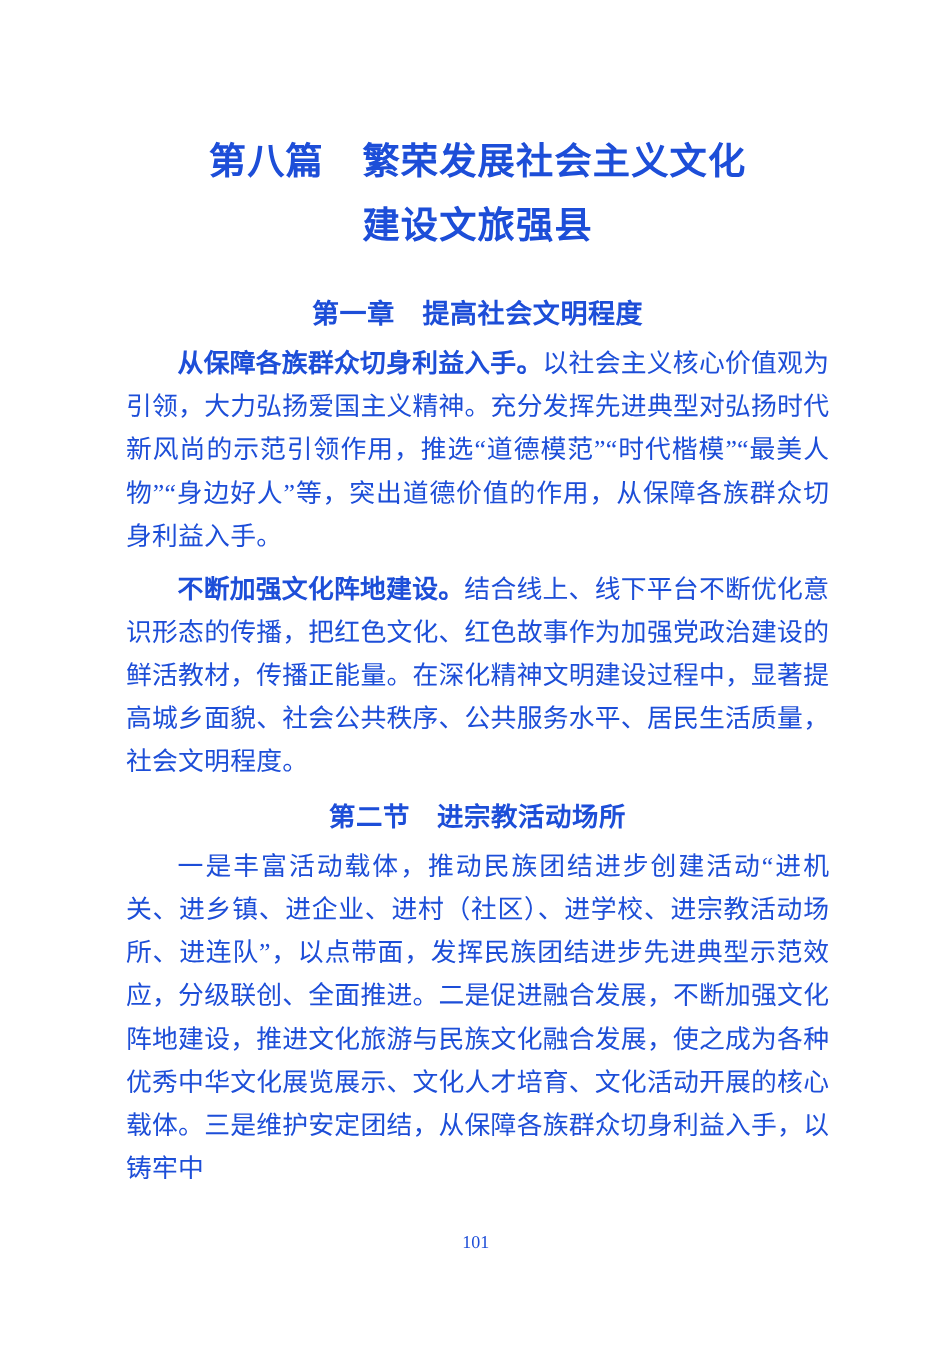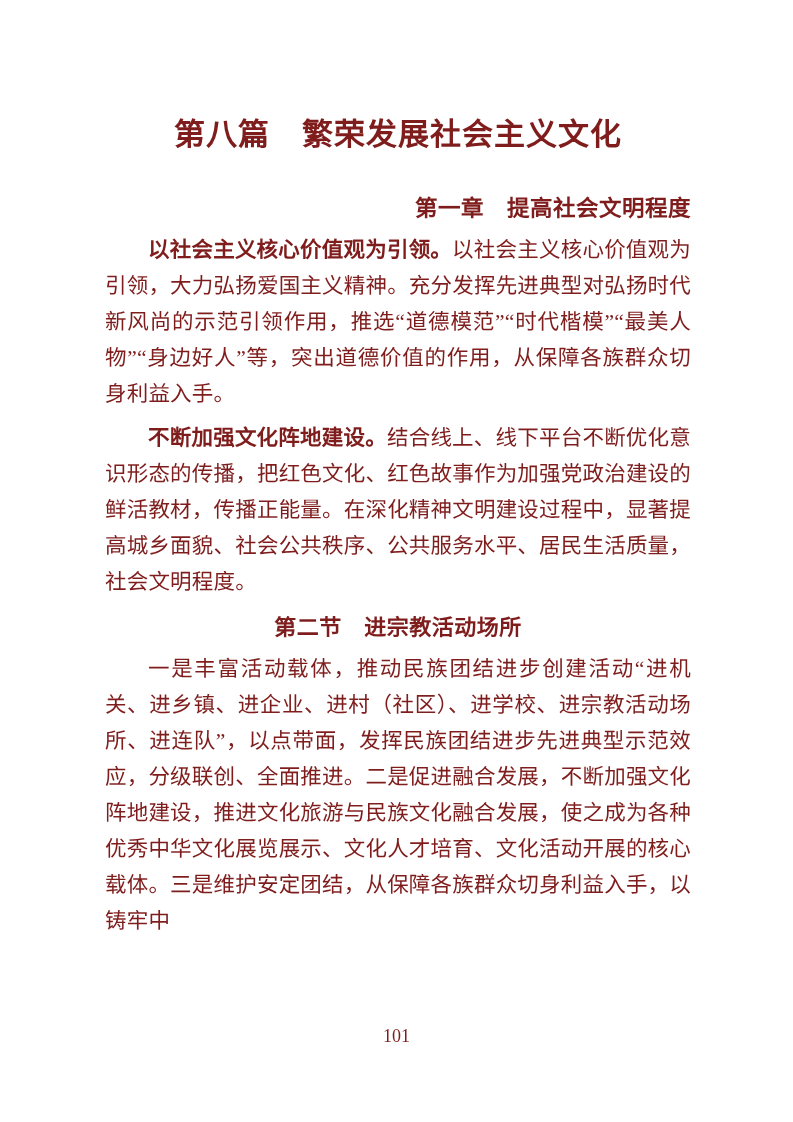--- a/index.html
+++ b/index.html
@@ -6,21 +6,21 @@
     margin: 0;
     padding: 0;
     background: #ffffff;
   }
   .page {
     position: relative;
     width: 793px;
     height: 1122px;
     margin: 0 auto;
     background: #ffffff;
-    color: #7f1d1d;
+    color: #1d4ed8;
     overflow: hidden;
     font-family: "Liberation Serif", "DejaVu Serif", serif;
   }
   .content {
     padding: 0 102px 0 105px;
   }
   .doc-title {
     margin: 108px 0 0 0;
     font-family: "Liberation Sans", "DejaVu Sans", sans-serif;
     font-weight: 700;
@@ -32,21 +32,21 @@
   .doc-title .title-line {
     display: block;
   }
   .chapter-heading {
     margin: 33px 0 0 0;
     font-family: "Liberation Sans", "DejaVu Sans", sans-serif;
     font-weight: 600;
     font-size: 22.5px;
     line-height: 30px;
     letter-spacing: 0.5px;
-    text-align: right;
+    text-align: center;
   }
   .section-heading {
     margin: 13px 0 0 0;
     font-family: "Liberation Serif", "DejaVu Serif", serif;
     font-weight: 700;
     font-size: 22px;
     line-height: 30px;
     letter-spacing: 0.5px;
     text-align: center;
   }
@@ -62,38 +62,39 @@
     font-family: "Liberation Sans", "DejaVu Sans", sans-serif;
     font-weight: 700;
   }
   .page-number {
     position: absolute;
     left: 0;
     bottom: 78px;
     width: 100%;
     text-align: center;
     font-family: "Liberation Serif", "DejaVu Serif", serif;
-    font-size: 18px;
+    font-size: 15px;
     line-height: 16px;
   }
 </style>
 </head>
 <body>
 
 <div class="page">
   <div class="content">
 
     <h1 class="doc-title">
       <span class="title-line">第八篇　繁荣发展社会主义文化</span>
+      <span class="title-line">建设文旅强县</span>
     </h1>
 
     <h2 class="chapter-heading">第一章　提高社会文明程度</h2>
 
 
-    <p class="body-para"><strong class="lead">以社会主义核心价值观为引领。</strong><span>以社会主义核心价值观为引领，大力弘扬爱国主义精神。充分发挥先进典型对弘扬时代新风尚的示范引领作用，推选“道德模范”“时代楷模”“最美人物”“身边好人”等，突出道德价值的作用，从保障各族群众切身利益入手。</span></p>
+    <p class="body-para"><strong class="lead">从保障各族群众切身利益入手。</strong><span>以社会主义核心价值观为引领，大力弘扬爱国主义精神。充分发挥先进典型对弘扬时代新风尚的示范引领作用，推选“道德模范”“时代楷模”“最美人物”“身边好人”等，突出道德价值的作用，从保障各族群众切身利益入手。</span></p>
 
     <p class="body-para"><strong class="lead">不断加强文化阵地建设。</strong><span>结合线上、线下平台不断优化意识形态的传播，把红色文化、红色故事作为加强党政治建设的鲜活教材，传播正能量。在深化精神文明建设过程中，显著提高城乡面貌、社会公共秩序、公共服务水平、居民生活质量，社会文明程度。</span></p>
 
     <h3 class="section-heading">第二节　进宗教活动场所</h3>
 
     <p class="body-para"><span>一是丰富活动载体，推动民族团结进步创建活动“进机关、进乡镇、进企业、进村（社区）、进学校、进宗教活动场所、进连队”，以点带面，发挥民族团结进步先进典型示范效应，分级联创、全面推进。二是促进融合发展，不断加强文化阵地建设，推进文化旅游与民族文化融合发展，使之成为各种优秀中华文化展览展示、文化人才培育、文化活动开展的核心载体。三是维护安定团结，从保障各族群众切身利益入手，以铸牢中</span></p>
 
   </div>
 
   <div class="page-number">101</div>

